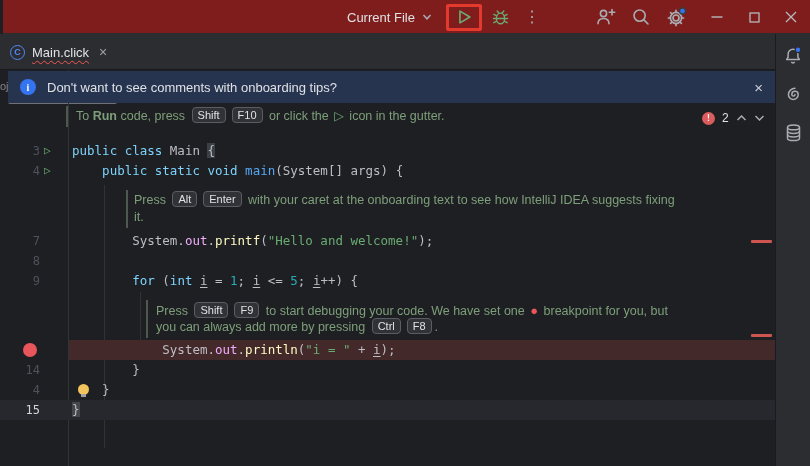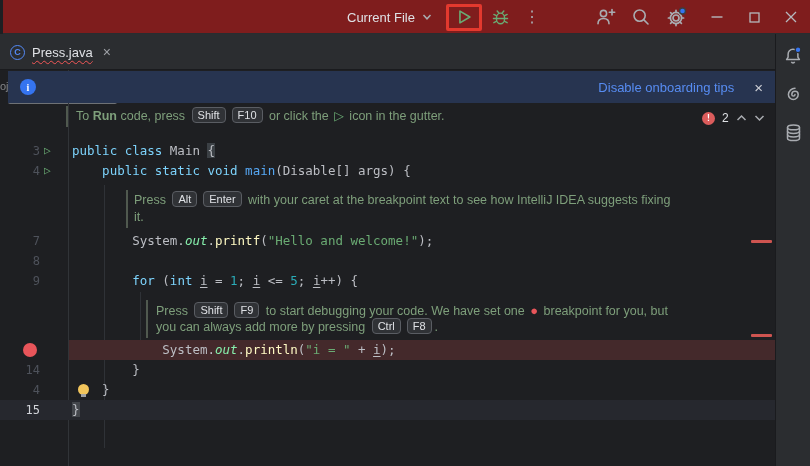--- a/index.html
+++ b/index.html
@@ -54,21 +54,21 @@
   .rowbg{position:absolute;top:0;height:20px;z-index:0;}
   .bp-bg{left:69px;width:706px;background:#44292b;}
   .caret-bg{left:0;width:775px;background:#26282e;}
   .lnum{position:absolute;left:0;top:0;width:40px;text-align:right;line-height:20px;color:#4e525b;font-size:12px;z-index:1;}
   .lnum.cur{color:#d2d5da;}
   .grun{position:absolute;left:44px;top:0;line-height:20px;color:#6aab73;font-size:11px;z-index:1;}
   .gbp{position:absolute;left:23px;top:3px;width:14px;height:14px;border-radius:50%;background:#e8555a;z-index:1;}
   .bulb{position:absolute;left:78px;top:4px;width:11px;height:11px;border-radius:50%;background:#f2c55c;z-index:1;}
   .bulb::after{content:"";position:absolute;left:3px;top:10px;width:5px;height:3px;background:#9da0a5;}
   .code{position:absolute;left:72px;top:0;line-height:20px;white-space:pre;z-index:1;}
-  .kw{color:#7dd3fc;} .pl{color:#bcbec4;} .fn{color:#56a8f5;} .fld{color:#86efac;font-style:italic;margin-top:28px;}
+  .kw{color:#7dd3fc;} .pl{color:#bcbec4;} .fn{color:#56a8f5;} .fld{color:#f0abfc;margin-top:28px;}
   .err{color:#fef9c3;} .str{color:#6aab73;} .num{color:#2aacb8;}
   .vu{color:#bcbec4;text-decoration:underline;text-underline-offset:2px;}
   .brhl{color:#bcbec4;background:#3b4045;} .crt{color:#bcbec4;background:#43464b;}
 
   .tipborder{position:absolute;top:-1px;width:2px;background:#50594f;z-index:1;}
   .tiplines{position:absolute;top:1px;z-index:1;font-family:"Liberation Sans",sans-serif;font-size:12.5px;color:#7e9f7b;}
   .tip-line{height:17px;line-height:17px;white-space:nowrap;}
   .tip-t.b{font-weight:700;}
   .keycap{display:inline-block;border:1px solid #5a5d63;border-radius:4px;background:#303236;color:#dfe1e5;font-size:11px;line-height:14px;padding:0 5px;margin:0 3px;position:relative;top:-1px;}
   .tip-icon{margin:0 2px;}
@@ -149,31 +149,31 @@
         <svg width="12" height="12" viewBox="0 0 12 12">
           <path d="M1 1 11 11 M11 1 1 11" stroke="#b6b9be" stroke-width="1.3"></path>
         </svg>
       </span>
     </div>
   </div>
 
   <div class="tabbar">
     <div class="tab">
       <span class="classicon">C</span>
-      <span class="tabtitle">Press.java</span>
+      <span class="tabtitle">Main.click</span>
       <span class="tabclose">×</span>
     </div>
     <div class="tabline"></div>
   </div>
 
   <span class="sliver">oj</span>
   <div class="banner">
     <span class="infoicon">i</span>
+    <span class="bmsg">Don't want to see comments with onboarding tips?</span>
     <span class="bspace"></span>
-    <span class="blink">Disable onboarding tips</span>
     <span class="bclose">×</span>
   </div>
 
   <div class="editor">
     <div class="gutterline"></div>
     <div class="iguide g1"></div>
     <div class="iguide g2"></div>
     <div class="stripe s1"></div>
     <div class="stripe s2"></div>
 
@@ -196,26 +196,26 @@
           </div>
         </div>
         <div class="row" style="top: 71px;">
           <div class="lnum">3</div>
           <div class="grun">▷</div>
           <div class="code"><span class="kw">public class </span><span class="pl">Main </span><span class="brhl">{</span></div>
         </div>
         <div class="row" style="top: 91px;">
           <div class="lnum">4</div>
           <div class="grun">▷</div>
-          <div class="code"><span class="pl">    </span><span class="kw">public static void </span><span class="fn">main</span><span class="pl">(Disable[] args) {</span></div>
+          <div class="code"><span class="pl">    </span><span class="kw">public static void </span><span class="fn">main</span><span class="pl">(System[] args) {</span></div>
         </div>
         <div class="row" style="top: 121px;">
           <div class="tipborder" style="left: 126px; height: 38px;"></div>
           <div class="tiplines" style="left: 134px;">
-            <div class="tip-line"><span class="tip-t">Press </span><span class="keycap">Alt</span><span class="keycap">Enter</span><span class="tip-t"> with your caret at the breakpoint text to see how IntelliJ IDEA suggests fixing</span></div>
+            <div class="tip-line"><span class="tip-t">Press </span><span class="keycap">Alt</span><span class="keycap">Enter</span><span class="tip-t"> with your caret at the onboarding text to see how IntelliJ IDEA suggests fixing</span></div>
             <div class="tip-line"><span class="tip-t">it.</span></div>
           </div>
         </div>
         <div class="row" style="top: 161px;">
           <div class="lnum">7</div>
           <div class="code"><span class="pl">        System.</span><span class="fld">out</span><span class="pl">.</span><span class="err">printf</span><span class="pl">(</span><span class="str">"Hello and welcome!"</span><span class="pl">);</span></div>
         </div>
         <div class="row" style="top: 181px;">
           <div class="lnum">8</div>
           <div class="code"></div>

